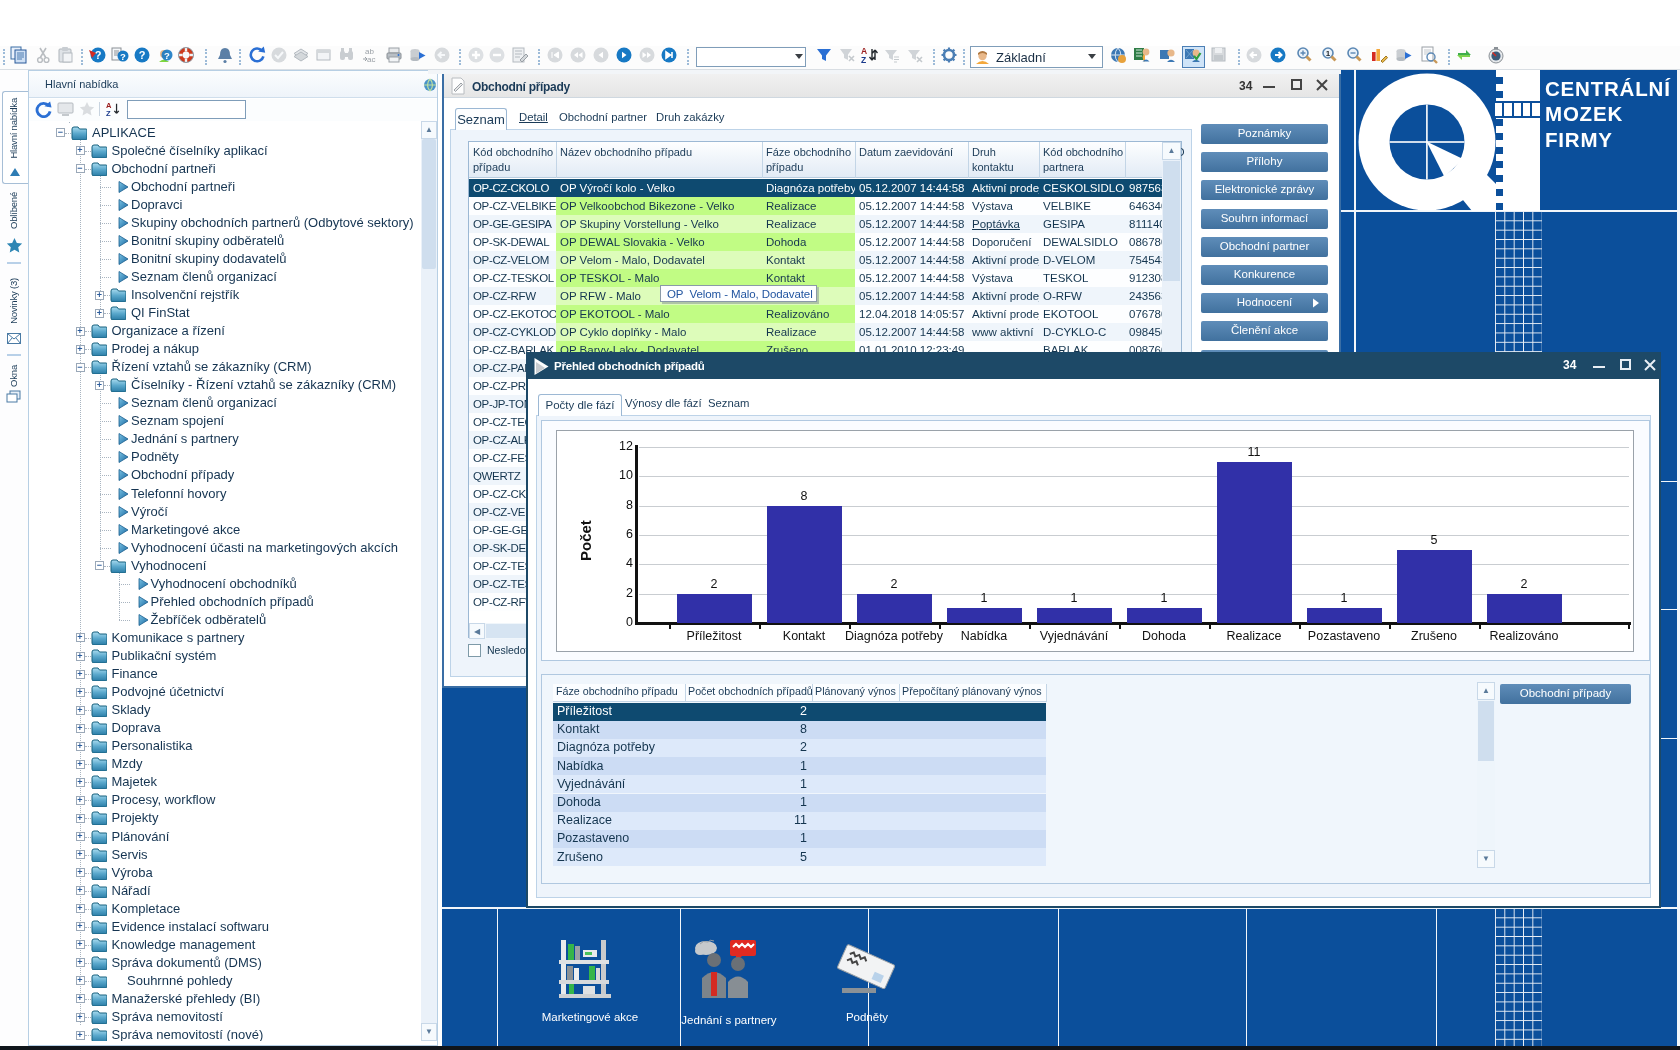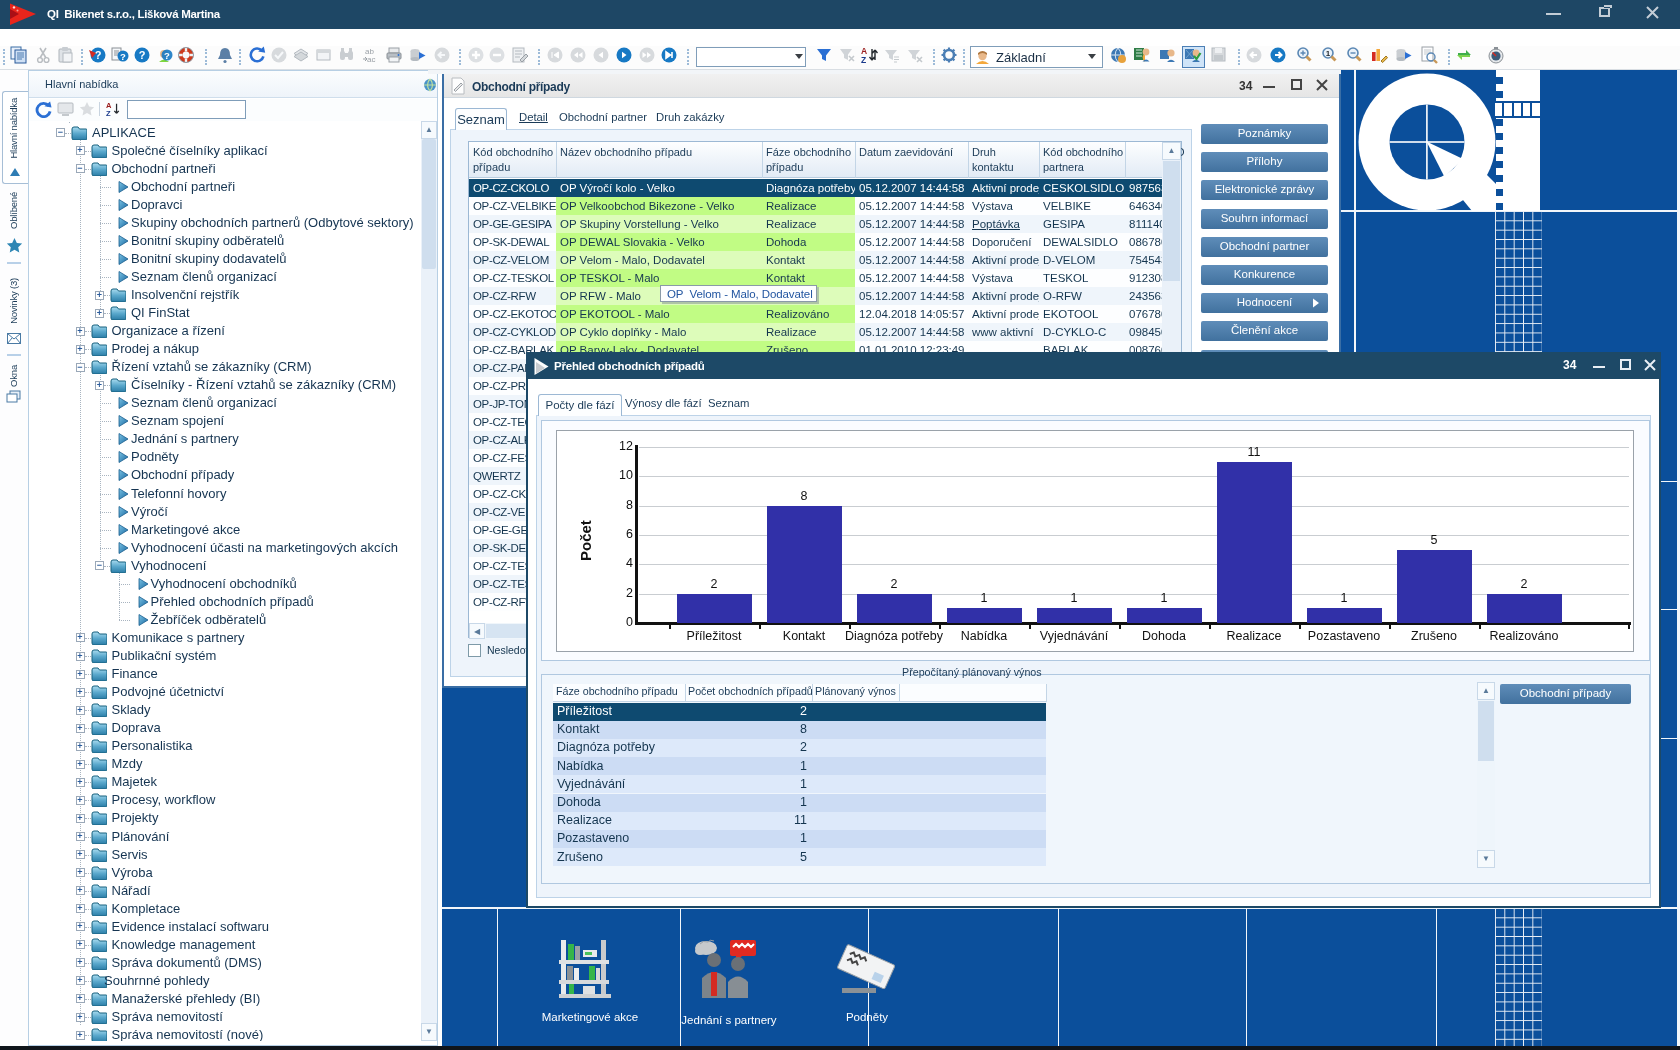--- a/index.html
+++ b/index.html
@@ -70,20 +70,21 @@
       <rect x="33.5" y="71.2" width="75" height="1.6" fill="#ffffff"></rect>
       <polygon points="70.5,71.5 107,89 88.5,107" fill="#ffffff"></polygon>
       <polygon points="93,113 116,90 142,116 142,141 116,141" fill="#ffffff"></polygon>
     </svg>
   </div>
   <div id="ichk"></div>
   <div id="ibar"></div>
   <div id="iband"></div>
   <div id="gridtop" class="grid"></div>
   <div id="gridbot" class="grid"></div>
+  <div id="cmf">CENTRÁLNÍ<br>MOZEK<br>FIRMY</div>
 
   <div style="position:absolute;left:111px;top:868px;width:64px;height:62px;">
     <svg width="64" height="62" viewBox="0 0 64 62">
       <rect x="8" y="2" width="5" height="56" fill="#e8eaec"></rect>
         <rect x="48" y="2" width="5" height="56" fill="#c8cacc"></rect>
       <rect x="6" y="22" width="50" height="4" fill="#dfe1e3"></rect>
         <rect x="6" y="42" width="50" height="4" fill="#d7d9db"></rect>
         <rect x="6" y="56" width="52" height="4" fill="#cfd1d3"></rect>
       <rect x="15" y="6" width="6" height="16" fill="#35b54a"></rect>
         <rect x="22" y="8" width="5" height="14" fill="#9aa0a6"></rect>
@@ -544,21 +545,21 @@
           <path d="M1,3 q0,-2 2,-2 l4,0 l1.5,2 l6.5,0 q1,0 1,1 l0,8 q0,2 -2,2 l-11,0 q-2,0 -2,-2 Z" fill="url(#gf)" stroke="#16607e" stroke-width="1"></path>
         </svg>
         <span class="ttext" style="left:82.5px;">Správa dokumentů (DMS)</span>
       </div>
 <div class="trow" style="top:850.9px;">
         <span class="ebox" style="left:46.5px;">+</span>
         <span class="hdots" style="left:55.5px;width:6px;"></span>
         <svg class="tfold" style="left:61.5px;" width="16" height="14" viewBox="0 0 16 14">
           <path d="M1,3 q0,-2 2,-2 l4,0 l1.5,2 l6.5,0 q1,0 1,1 l0,8 q0,2 -2,2 l-11,0 q-2,0 -2,-2 Z" fill="url(#gf)" stroke="#16607e" stroke-width="1"></path>
         </svg>
-        <span class="ttext" style="left:75px;">Souhrnné pohledy</span>
+        <span class="ttext" style="left:98px;">Souhrnné pohledy</span>
       </div>
 <div class="trow" style="top:868.9px;">
         <span class="ebox" style="left:46.5px;">+</span>
         <span class="hdots" style="left:55.5px;width:6px;"></span>
         <svg class="tfold" style="left:61.5px;" width="16" height="14" viewBox="0 0 16 14">
           <path d="M1,3 q0,-2 2,-2 l4,0 l1.5,2 l6.5,0 q1,0 1,1 l0,8 q0,2 -2,2 l-11,0 q-2,0 -2,-2 Z" fill="url(#gf)" stroke="#16607e" stroke-width="1"></path>
         </svg>
         <span class="ttext" style="left:82.5px;">Manažerské přehledy (BI)</span>
       </div>
 <div class="trow" style="top:887.0px;">
@@ -848,21 +849,21 @@
 <div style="position:absolute;left:927.0px;top:145.7px;width:80px;text-align:center;font-size:12.5px;color:#111;">2</div>
 <div style="position:absolute;left:907.0px;top:198px;width:120px;text-align:center;font-size:12.5px;color:#111;">Realizováno</div>
 <div style="position:absolute;left:922.0px;top:194px;width:1.5px;height:4px;background:#111;"></div>
 <div style="position:absolute;left:1071px;top:194px;width:1.5px;height:4px;background:#111;"></div>
 </div>
 <div style="position:absolute;left:13px;top:320px;width:1109px;height:210px;background:#f0f6fc;border:1px solid #b0c8e0;"></div>
 <div style="position:absolute;left:25px;top:330px;width:493px;height:18px;background:#fbfdff;border-bottom:1px solid #c3d5e6;"></div>
 <div style="position:absolute;left:28px;top:331px;font-size:10.7px;color:#1a3a57;white-space:nowrap;">Fáze obchodního případu</div>
 <div style="position:absolute;left:160px;top:331px;font-size:10.7px;color:#1a3a57;white-space:nowrap;">Počet obchodních případů</div>
 <div style="position:absolute;left:287px;top:331px;font-size:10.7px;color:#1a3a57;white-space:nowrap;">Plánovaný výnos</div>
-<div style="position:absolute;left:374px;top:312px;font-size:10.7px;color:#1a3a57;white-space:nowrap;">Přepočítaný plánovaný výnos</div>
+<div style="position:absolute;left:374px;top:331px;font-size:10.7px;color:#1a3a57;white-space:nowrap;">Přepočítaný plánovaný výnos</div>
 <div style="position:absolute;left:157px;top:330px;width:1px;height:18px;background:#c3d5e6;"></div>
 <div style="position:absolute;left:284px;top:330px;width:1px;height:18px;background:#c3d5e6;"></div>
 <div style="position:absolute;left:371px;top:330px;width:1px;height:18px;background:#c3d5e6;"></div>
 <div style="position:absolute;left:518px;top:330px;width:1px;height:18px;background:#c3d5e6;"></div>
 <div style="position:absolute;left:25px;top:348.5px;width:493px;height:18.2px;background:#0e4a70;"></div>
 <div style="position:absolute;left:29px;top:350.0px;font-size:12.5px;color:#fff;">Příležitost</div>
 <div style="position:absolute;left:157px;top:350.0px;width:122px;text-align:right;font-size:12.5px;color:#fff;">2</div>
 <div style="position:absolute;left:25px;top:366.7px;width:493px;height:18.2px;background:#ccdcf4;"></div>
 <div style="position:absolute;left:29px;top:368.2px;font-size:12.5px;color:#14354f;">Kontakt</div>
 <div style="position:absolute;left:157px;top:368.2px;width:122px;text-align:right;font-size:12.5px;color:#14354f;">8</div>
@@ -890,35 +891,20 @@
 <div style="position:absolute;left:949px;top:328px;width:18px;height:186px;background:#eef5fb;">
 <div class="sarr" style="left:0;top:0;width:18px;">▲</div>
 <div style="position:absolute;left:1px;top:19px;width:16px;height:60px;background:#cfdeee;"></div>
 <div class="sarr" style="left:0;top:168px;width:18px;">▼</div>
     </div>
 <div class="rbtn" style="left:972px;top:330px;width:131px;">Obchodní případy</div>
 </div>
 
 <div style="position:absolute;left:428px;top:70px;width:913px;height:4px;background:#f2f5f8;z-index:2;"></div>
 <div id="topbars">
-<div id="titlebar">
-  <svg style="position:absolute;left:8px;top:3px;" width="30" height="23" viewBox="0 0 30 23">
-    <polygon points="2,0.5 28,11 2,22" fill="#e8251c"></polygon>
-    <polygon points="2,6 11,11 2,16" fill="#a90f16"></polygon>
-    <circle cx="6" cy="4.4" r="1.2" fill="#fff" opacity=".85"></circle>
-        <circle cx="9.5" cy="7.5" r="1" fill="#fff" opacity=".55"></circle>
-  </svg>
-  <span style="position:absolute;left:47px;top:8px;font-size:11.5px;letter-spacing:-0.3px;font-weight:bold;color:#ffffff;">QI&nbsp; Bikenet s.r.o., Lišková Martina</span>
-  <div style="position:absolute;left:1546px;top:13px;width:15px;height:2px;background:#c3cdd6;"></div>
-  <div style="position:absolute;left:1599px;top:7px;width:11px;height:10px;border:2px solid #c3cdd6;"></div>
-  <div style="position:absolute;left:1604px;top:5px;width:8px;height:3px;background:#20496a;border-top:2px solid #c3cdd6;border-right:2px solid #c3cdd6;"></div>
-  <svg style="position:absolute;left:1645px;top:5px;" width="15" height="15" viewBox="0 0 15 15">
-        <path d="M2,2 L13,13 M13,2 L2,13" stroke="#c3cdd6" stroke-width="2"></path>
-      </svg>
-</div>
 <div id="toolbar">
 <div class="tsep" style="left:3px;"></div>
 <svg class="ticon" style="left:10px;" viewBox="0 0 18 18">
         <rect x="1" y="1" width="10" height="12" fill="#e9f0fa" stroke="#3b6ea5"></rect>
         <rect x="5" y="4" width="11" height="13" fill="#cfe0f4" stroke="#2a5a9a"></rect>
         <path d="M7,7h7M7,9h7M7,11h7M7,13h5" stroke="#4a7ab0" stroke-width="1"></path>
       </svg>
 <svg class="ticon" style="left:35px;" viewBox="0 0 18 18">
         <path d="M5,2 L11,12 M11,2 L5,12" stroke="#b9bdc1" stroke-width="1.6"></path>
         <circle cx="5" cy="14" r="2.4" fill="none" stroke="#b9bdc1" stroke-width="1.4"></circle>

